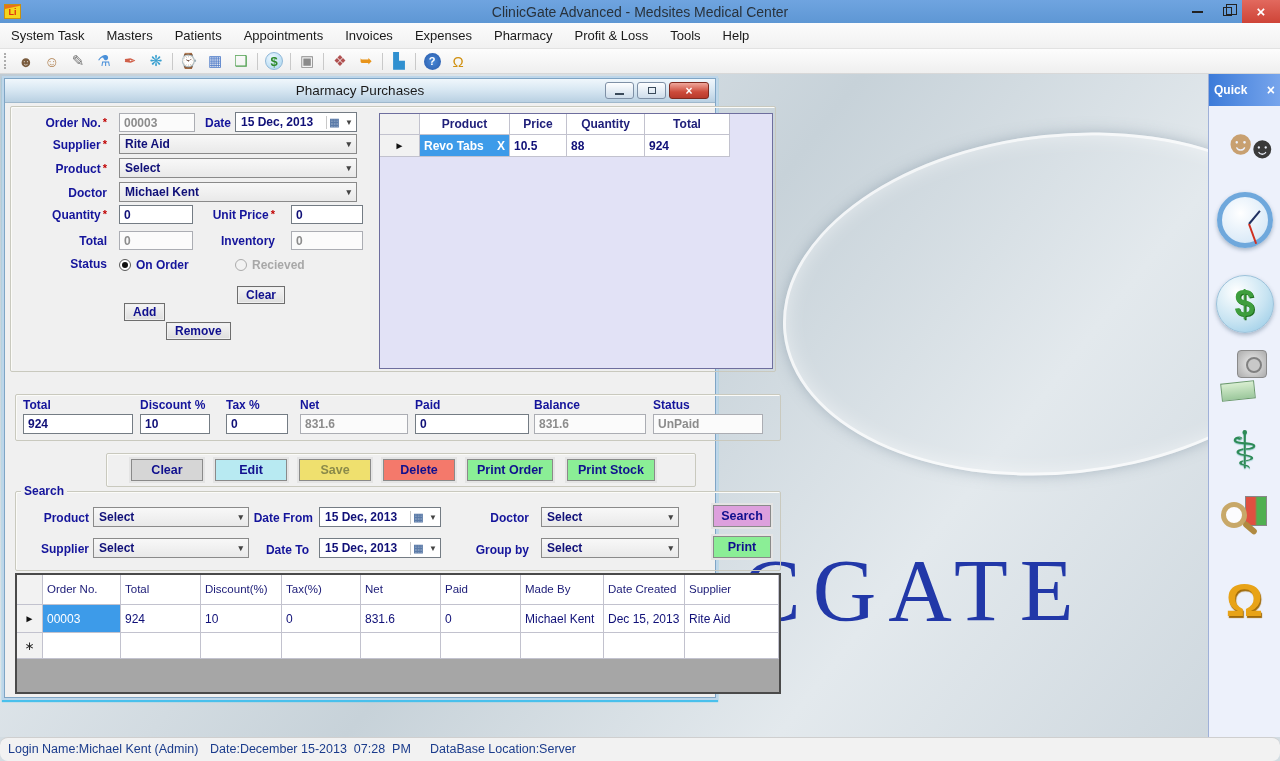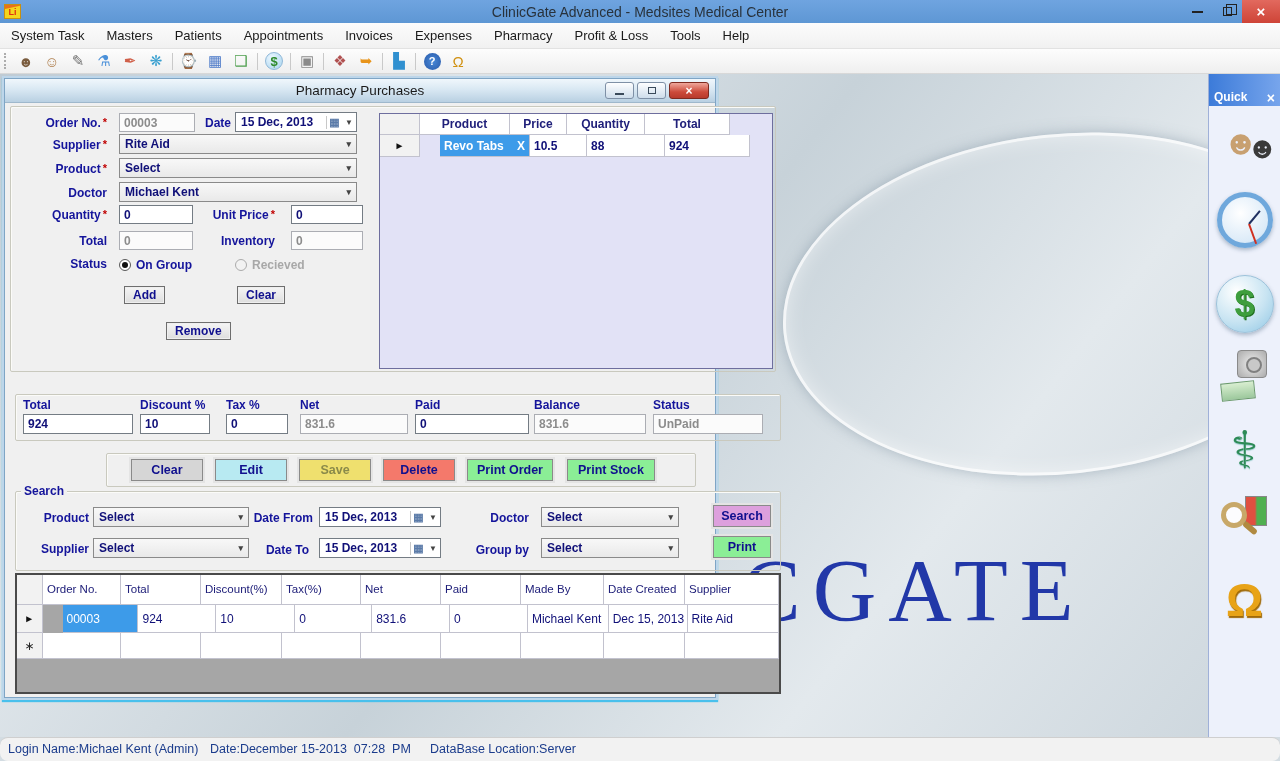--- a/index.html
+++ b/index.html
@@ -102,21 +102,21 @@
   
   .items-grid { position:absolute; left:374px; top:34px; width:394px; height:256px;
     background:#E2E2F6; border:1px solid #6E6E9E; }
   .grow { display:flex; }
   .gcell { border-right:1px solid #C2C2CE; border-bottom:1px solid #C2C2CE; font-size:12px;
     display:flex; align-items:center; padding:0 4px; overflow:hidden; white-space:nowrap; }
   .ighead .gcell { background:#FFFFFF; font-weight:bold; color:#20207A; height:21px; justify-content:center; }
   .igrow .gcell { background:#FFFFFF; color:#101078; font-weight:bold; height:22px; }
   .ig-c0 { width:40px; background:#F2F2F2 !important; justify-content:center; color:#222 !important; }
   .ig-c1 { width:90px; } .ig-c2 { width:57px; } .ig-c3 { width:78px; } .ig-c4 { width:85px; }
-  .cell-sel { background:#3D9BE9 !important; color:#fff !important; justify-content:space-between !important;margin-left:20px; }
+  .cell-sel { background:#3D9BE9 !important; color:#fff !important; justify-content:space-between !important; }
   .marker { font-size:10px; color:#111; }
 
   
   .tfield { position:absolute; }
   .tfield .lab { font-size:12px; font-weight:bold; color:#14149B; margin-bottom:2px; }
   .tfield .val { height:20px; border:1px solid #747C84; background:#fff; font-size:12px; font-weight:bold;
     color:#101078; padding:1px 4px; line-height:17px; }
   .tfield .val.dis { color:#8C8C8C; background:#FBFBFB; border-color:#ABADB3; }
 
   
@@ -133,21 +133,21 @@
   .ogrow .gcell { background:#FFFFFF; color:#101078; height:28px; font-size:12px; }
   .ognew .gcell { background:#FFFFFF; height:26px; }
   .og-c0 { width:26px; background:#F2F2F2 !important; justify-content:center; color:#222 !important; }
   .og-c1 { width:78px; } .og-c2 { width:80px; } .og-c3 { width:81px; } .og-c4 { width:79px; }
   .og-c5 { width:80px; } .og-c6 { width:80px; } .og-c7 { width:83px; } .og-c8 { width:81px; } .og-c9 { width:94px; }
 
   
   .quick { position:absolute; left:1208px; top:74px; width:72px; height:663px;
     background:#EDF1FB; border-left:1px solid #9FB0D8; z-index:6; }
   .quick-head { height:23px; background:linear-gradient(90deg,#3C7BD9,#77A5EC);
-    display:flex; padding:16px 5px; }
+    display:flex; align-items:center; padding:16px 5px; }
   .quick-title { color:#fff; font-size:12px; font-weight:bold; flex:1; }
   .quick-close { color:#fff; font-size:14px; font-weight:bold; }
   .qslot { width:60px; margin:0 auto; display:flex; align-items:center; justify-content:center; position:relative; }
   .qp-people { height:72px; font-size:34px; letter-spacing:-12px; }
   .qp-people .m { color:#C8A070; } .qp-people .f { color:#3A3A3A; font-size:30px; position:relative; top:6px; }
   .qp-clock { height:84px; }
   .clockface { width:56px; height:56px; border-radius:50%; border:5px solid #6FA8DC;
     background:radial-gradient(circle at 40% 35%, #FFFFFF, #DCEBF8 70%, #BBD6EE); position:relative;
     box-shadow:0 2px 4px rgba(60,90,120,.4); }
   .clockface::before { content:""; position:absolute; left:26px; top:10px; width:2px; height:17px;
@@ -298,27 +298,27 @@
   <div class="flabel" style="left:198px; top:129px; width:72px;"><span>Unit Price</span><span class="req">*</span></div>
   <input class="tinput" style="left: 286px; top: 126px; width: 72px;" value="0">
 
   <div class="flabel" style="left:10px; top:155px; width:92px;">Total</div>
   <input class="tinput dis" style="left: 114px; top: 152px; width: 74px;" readonly="" value="0">
   <div class="flabel" style="left:198px; top:155px; width:72px;">Inventory</div>
   <input class="tinput dis" style="left: 286px; top: 152px; width: 72px;" readonly="" value="0">
 
   <div class="flabel" style="left:10px; top:178px; width:92px;">Status</div>
   <div style="position:absolute; left:114px; top:176px;">
-    <span class="radio sel"></span><span class="rlabel">On Group</span>
+    <span class="radio sel"></span><span class="rlabel">On Order</span>
   </div>
   <div style="position:absolute; left:230px; top:176px;">
     <span class="radio dis"></span><span class="rlabel dis">Recieved</span>
   </div>
 
-  <button class="sbtn" style="left:119px; top:207px;">Add</button>
+  <button class="sbtn" style="left:119px; top:224px;">Add</button>
   <button class="sbtn" style="left:161px; top:207px;margin-top:36px;">Remove</button>
   <button class="sbtn" style="left:232px; top:207px;">Clear</button>
 
   <div class="items-grid">
     <div class="grow ighead">
       <div class="gcell ig-c0"></div>
       <div class="gcell ig-c1">Product</div>
       <div class="gcell ig-c2">Price</div>
       <div class="gcell ig-c3">Quantity</div>
       <div class="gcell ig-c4">Total</div>

